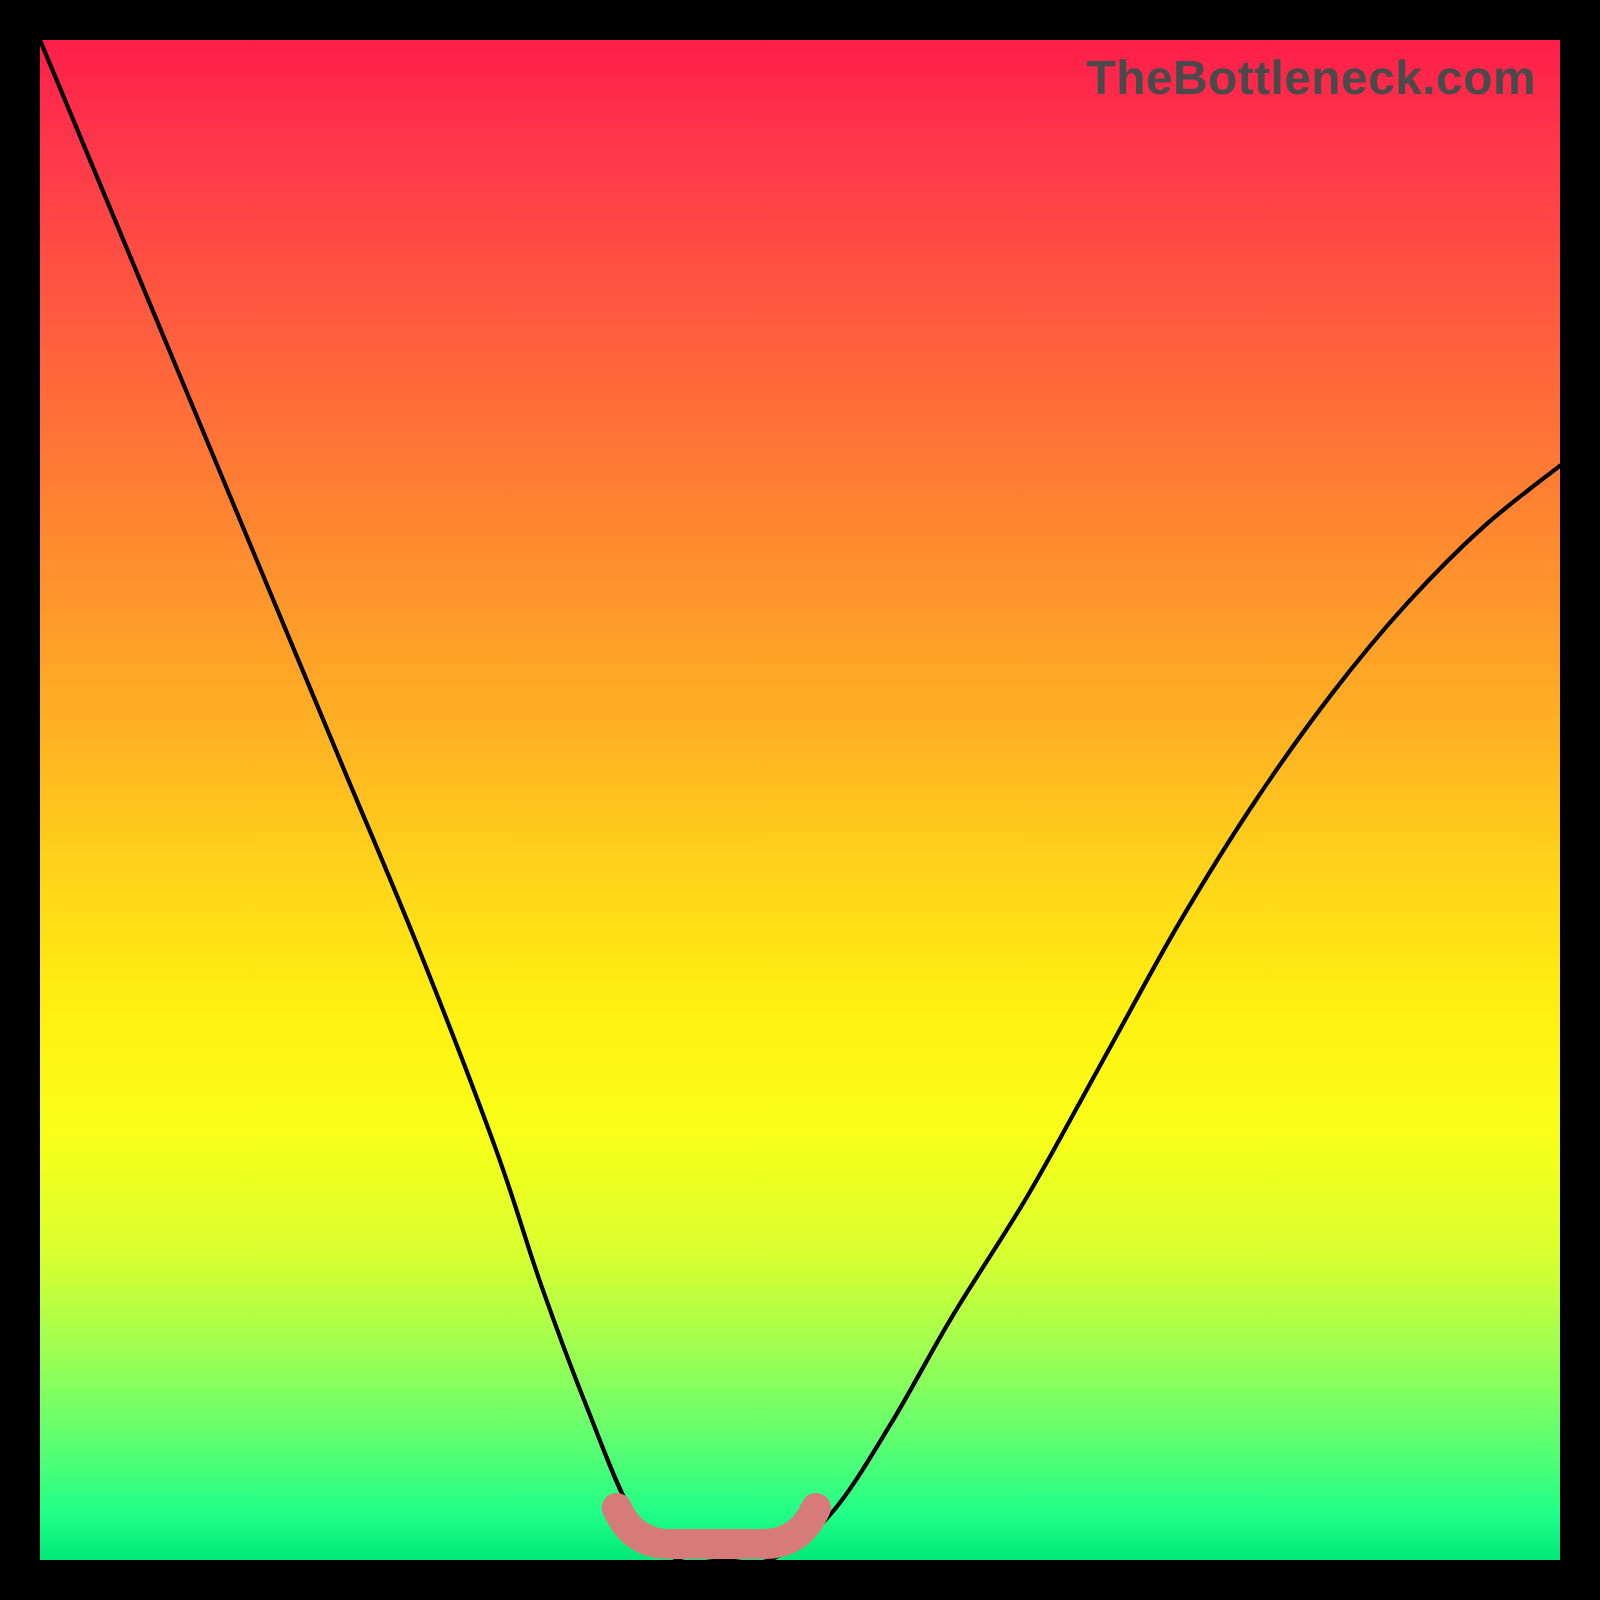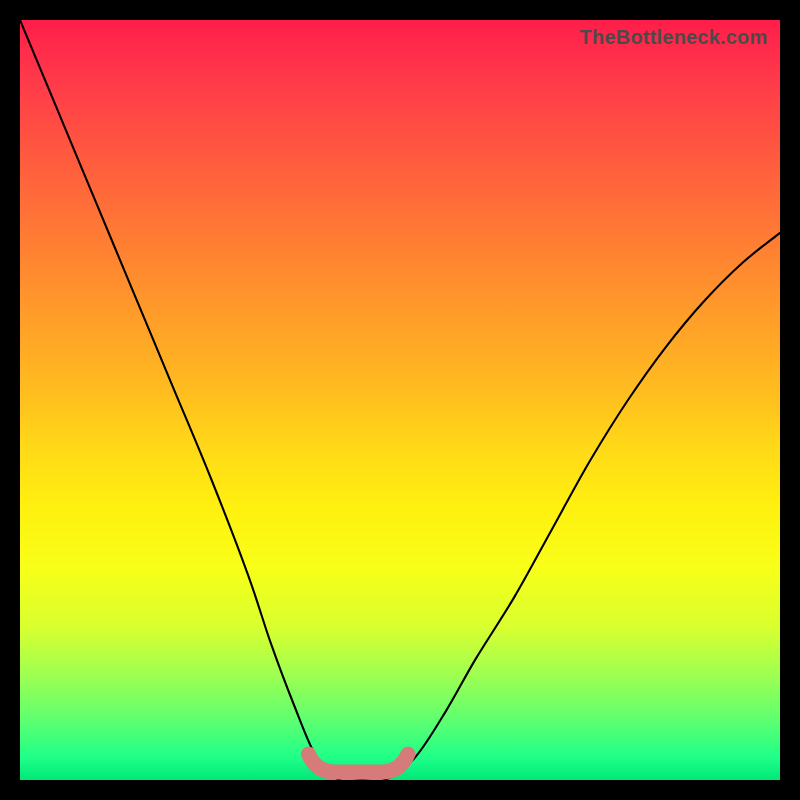--- a/index.html
+++ b/index.html
@@ -41,21 +41,21 @@
       #60ff70 92%,
       #20ff88 97%,
       #00e878 100%
     );
   }
   .watermark {
     position: absolute;
     top: 6px;
     right: 12px;
     color: #4a4a4a;
-    font-size: 20px;
+    font-size: 24px;
     font-weight: 600;
     letter-spacing: 0.2px;
     z-index: 5;
     pointer-events: none;
   }
   svg.curve {
     position: absolute;
     left: 0;
     top: 0;
     width: 760px;

